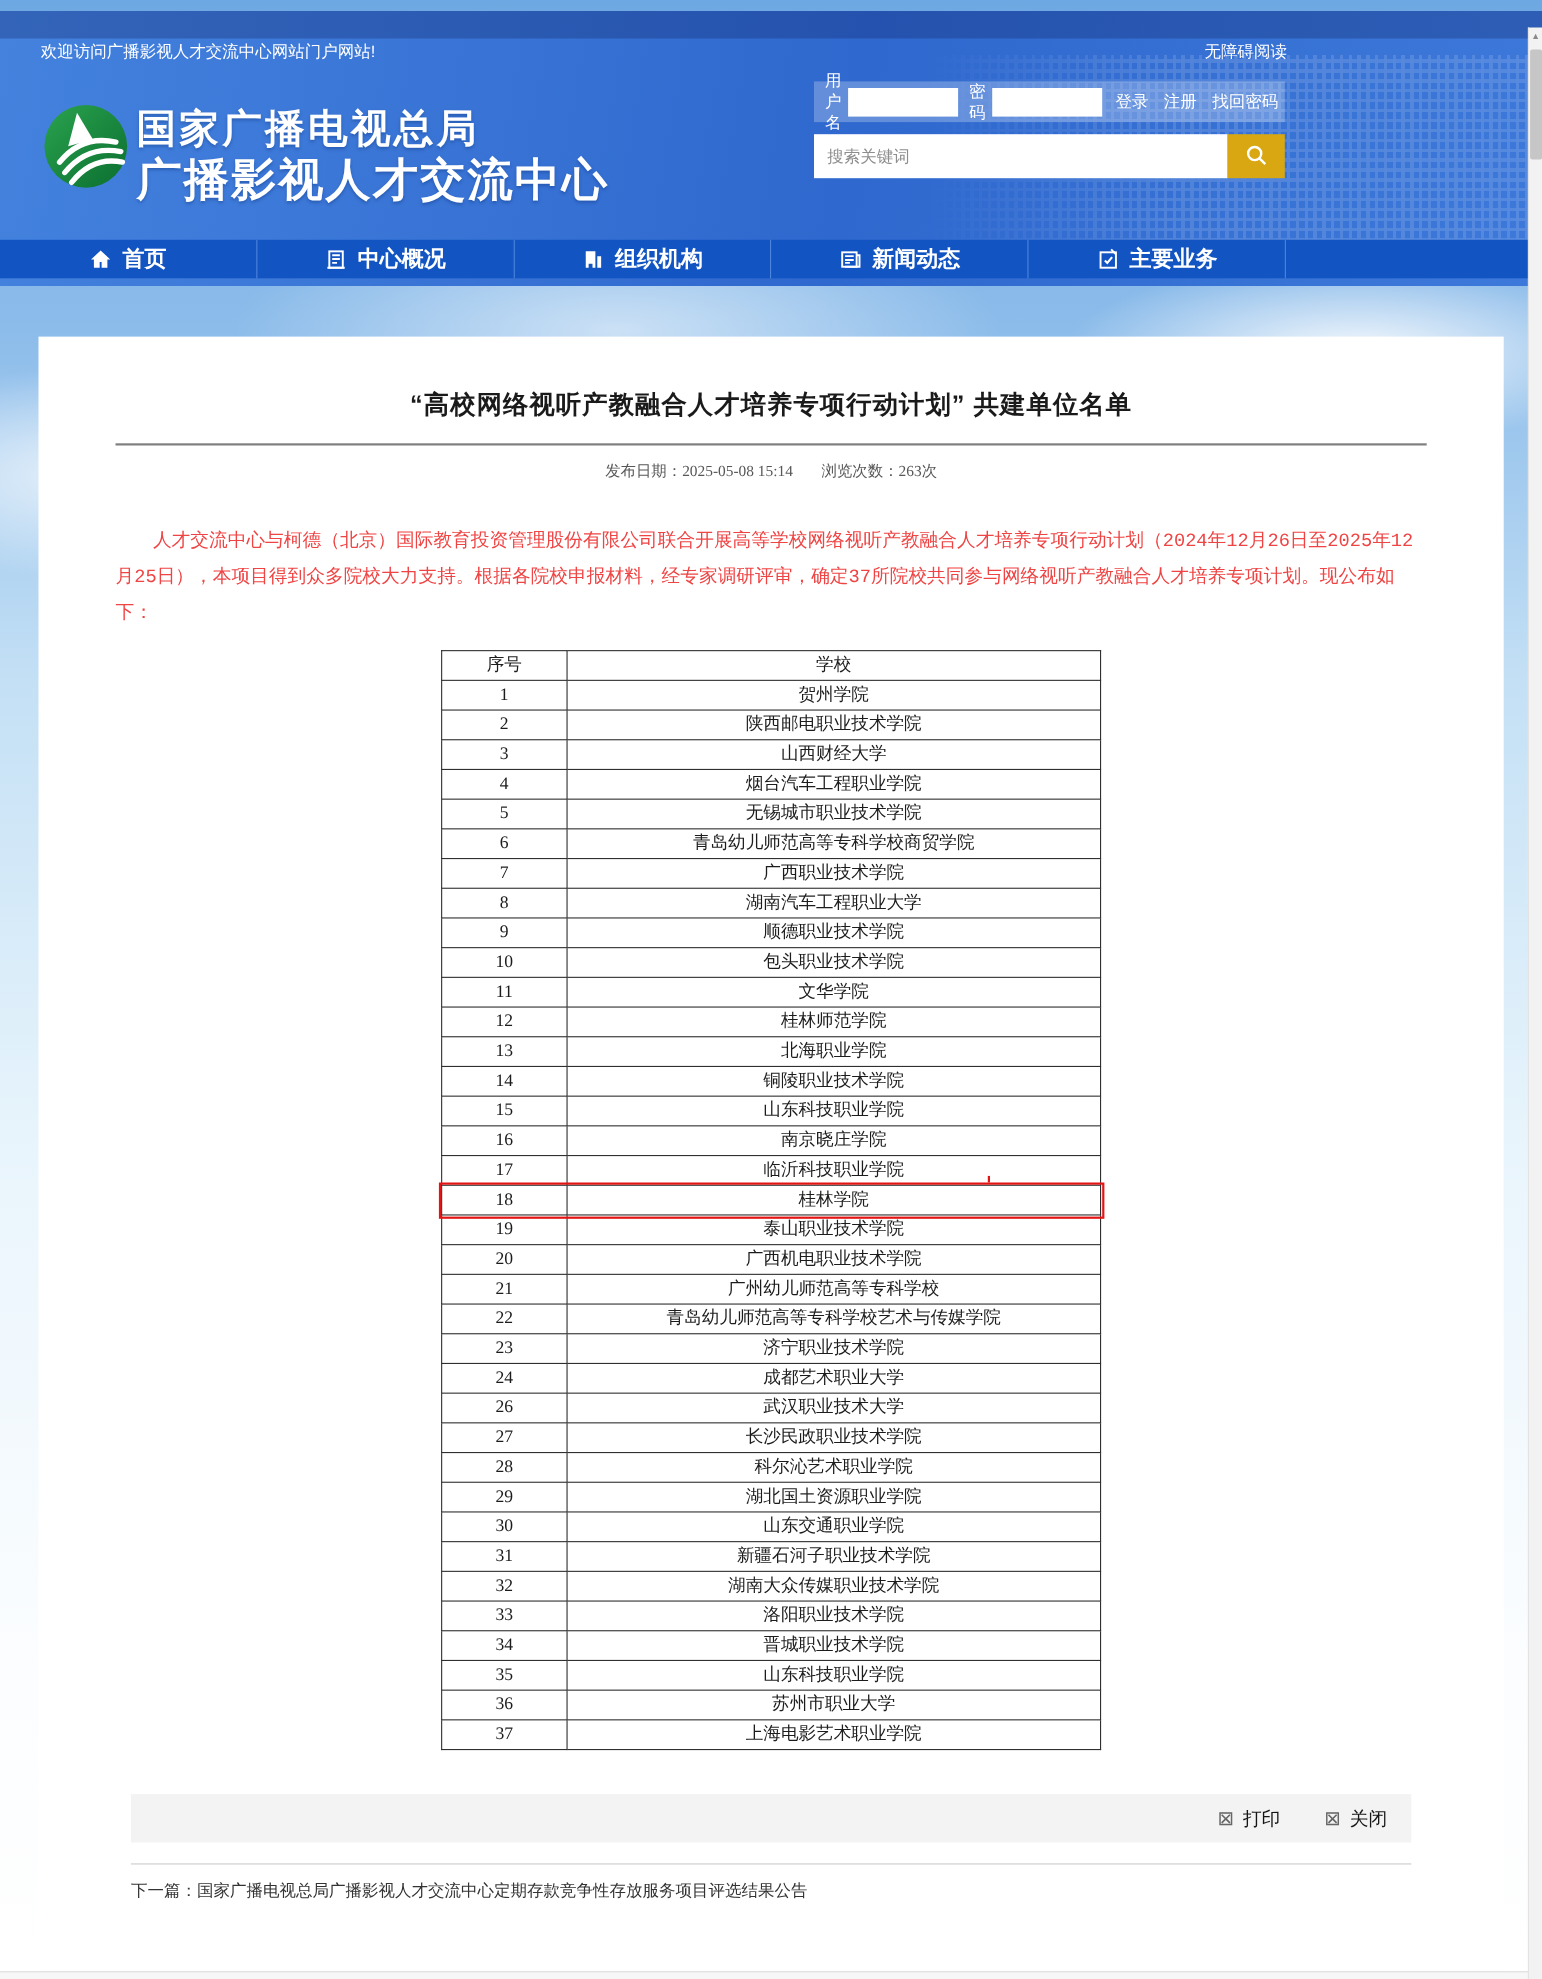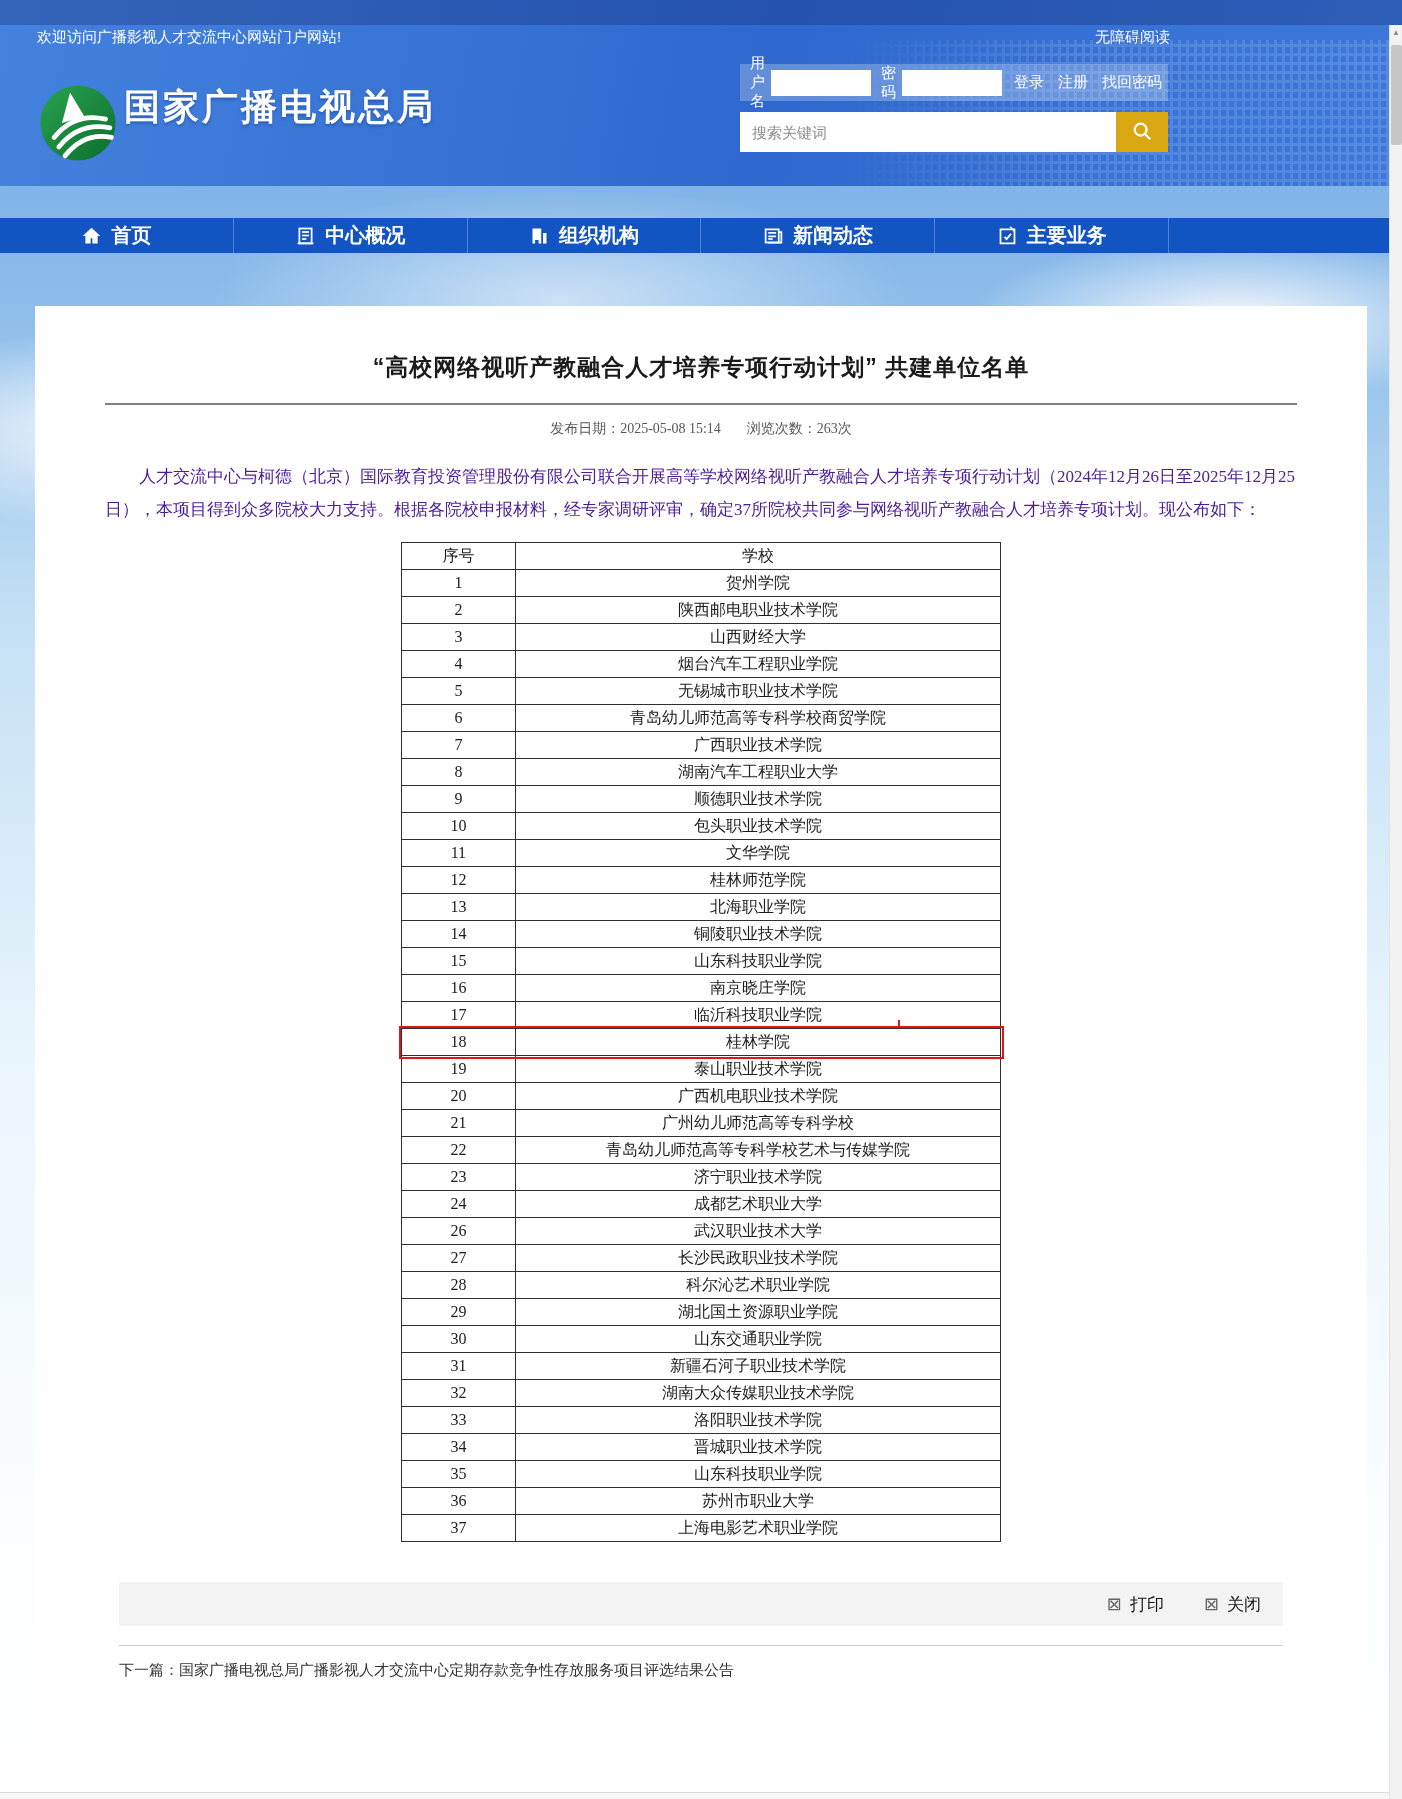--- a/index.html
+++ b/index.html
@@ -10,21 +10,21 @@
     overflow: hidden;
     background:
       radial-gradient(380px 120px at 88% 320px, rgba(255,255,255,.9), rgba(255,255,255,0) 70%),
       radial-gradient(420px 140px at 8% 430px, rgba(255,255,255,.8), rgba(255,255,255,0) 70%),
       radial-gradient(500px 160px at 40% 300px, rgba(255,255,255,.55), rgba(255,255,255,0) 70%),
       linear-gradient(180deg, #6ea8e2 0px, #8cbcea 300px, #c4e0f5 620px, #e9f5fc 1050px, #fbfdff 1500px, #ffffff 1799px);
   }
 
   
   .header {
-    position:absolute; top:0; left:0; width:1402px; height:186px;
+    position:absolute; top:10px; left:0; width:1402px; height:250px;
     background: linear-gradient(100deg, #4482de 0%, #2f68ce 55%, #3d79da 100%);
     overflow:hidden;
   }
   .header .topband { position:absolute; top:0; left:0; width:100%; height:25px; background:rgba(12,32,100,.30); }
   .header .pattern {
     position:absolute; right:0; top:40px; width:560px; height:178px; opacity:.14;
     background:
       repeating-linear-gradient(90deg, rgba(255,255,255,.9) 0 3px, rgba(255,255,255,0) 3px 8px),
       repeating-linear-gradient(0deg, rgba(255,255,255,.9) 0 3px, rgba(255,255,255,0) 3px 9px);
     -webkit-mask-image: linear-gradient(90deg, transparent, #000 40%);
@@ -63,22 +63,22 @@
   .nav-cell:first-child { border-left:none; }
   .nav-cell.empty { cursor:default; }
 
   
   .content { position:absolute; left:35px; top:306px; width:1332px; height:1486px; background:#fff; }
   .inner { padding:0 70px; }
   .art-title { margin-top:46px; text-align:center; font-size:23px; font-weight:bold; color:#1a1a1a; letter-spacing:1px; }
   .title-rule { margin-top:20px; border-bottom:2px solid #7f7f7f; }
   .meta { margin-top:15px; text-align:center; color:#575757; font-size:14px; font-family:"Liberation Serif","DejaVu Serif",serif; }
   .meta .gap { display:inline-block; width:26px; }
-  .para { margin-top:22px; font-size:17px; color:#4c1d95; line-height:33px; text-indent:2em;
-    font-family:Liberation Serif, serif; }
+  .para { margin-top:38px; font-size:17px; color:#ef4444; line-height:33px; text-indent:2em;
+    font-family:Liberation Mono, monospace; }
 
   
   .tblwrap { width:600px; margin:16px auto 0; position:relative; }
   table.schools { width:100%; border-collapse:collapse; font-family:"Liberation Serif","DejaVu Serif",serif; }
   table.schools th, table.schools td {
     border:1px solid #2f2f2f; height:27px; padding:0 4px; text-align:center;
     font-size:16px; font-weight:normal; color:#1c1c1c; line-height:1;
   }
   table.schools .c-no { width:19%; }
   tr.highlighted { outline:2px solid #e51414; outline-offset:1px; }
@@ -126,20 +126,21 @@
       <g transform="rotate(-18 50 50)" stroke="#fff" stroke-width="6" fill="none" stroke-linecap="round">
         <path d="M16 58 Q50 36 84 56"></path>
         <path d="M18 71 Q52 49 86 68"></path>
         <path d="M22 84 Q54 63 84 80"></path>
       </g>
       <path d="M40 12 L58 42 L30 50 Z" fill="#fff"></path>
     </svg>
   </div>
   <div class="brand">
     <div class="l1">国家广播电视总局</div>
+    <div class="l2">广播影视人才交流中心</div>
   </div>
 
   <div class="loginbar">
     <label>用户名</label>
     <input type="text" style="">
     <label>密码</label>
     <input type="password" style="">
     <div class="login-links" id="login-links">
         <span>登录</span>
         <span>注册</span>

